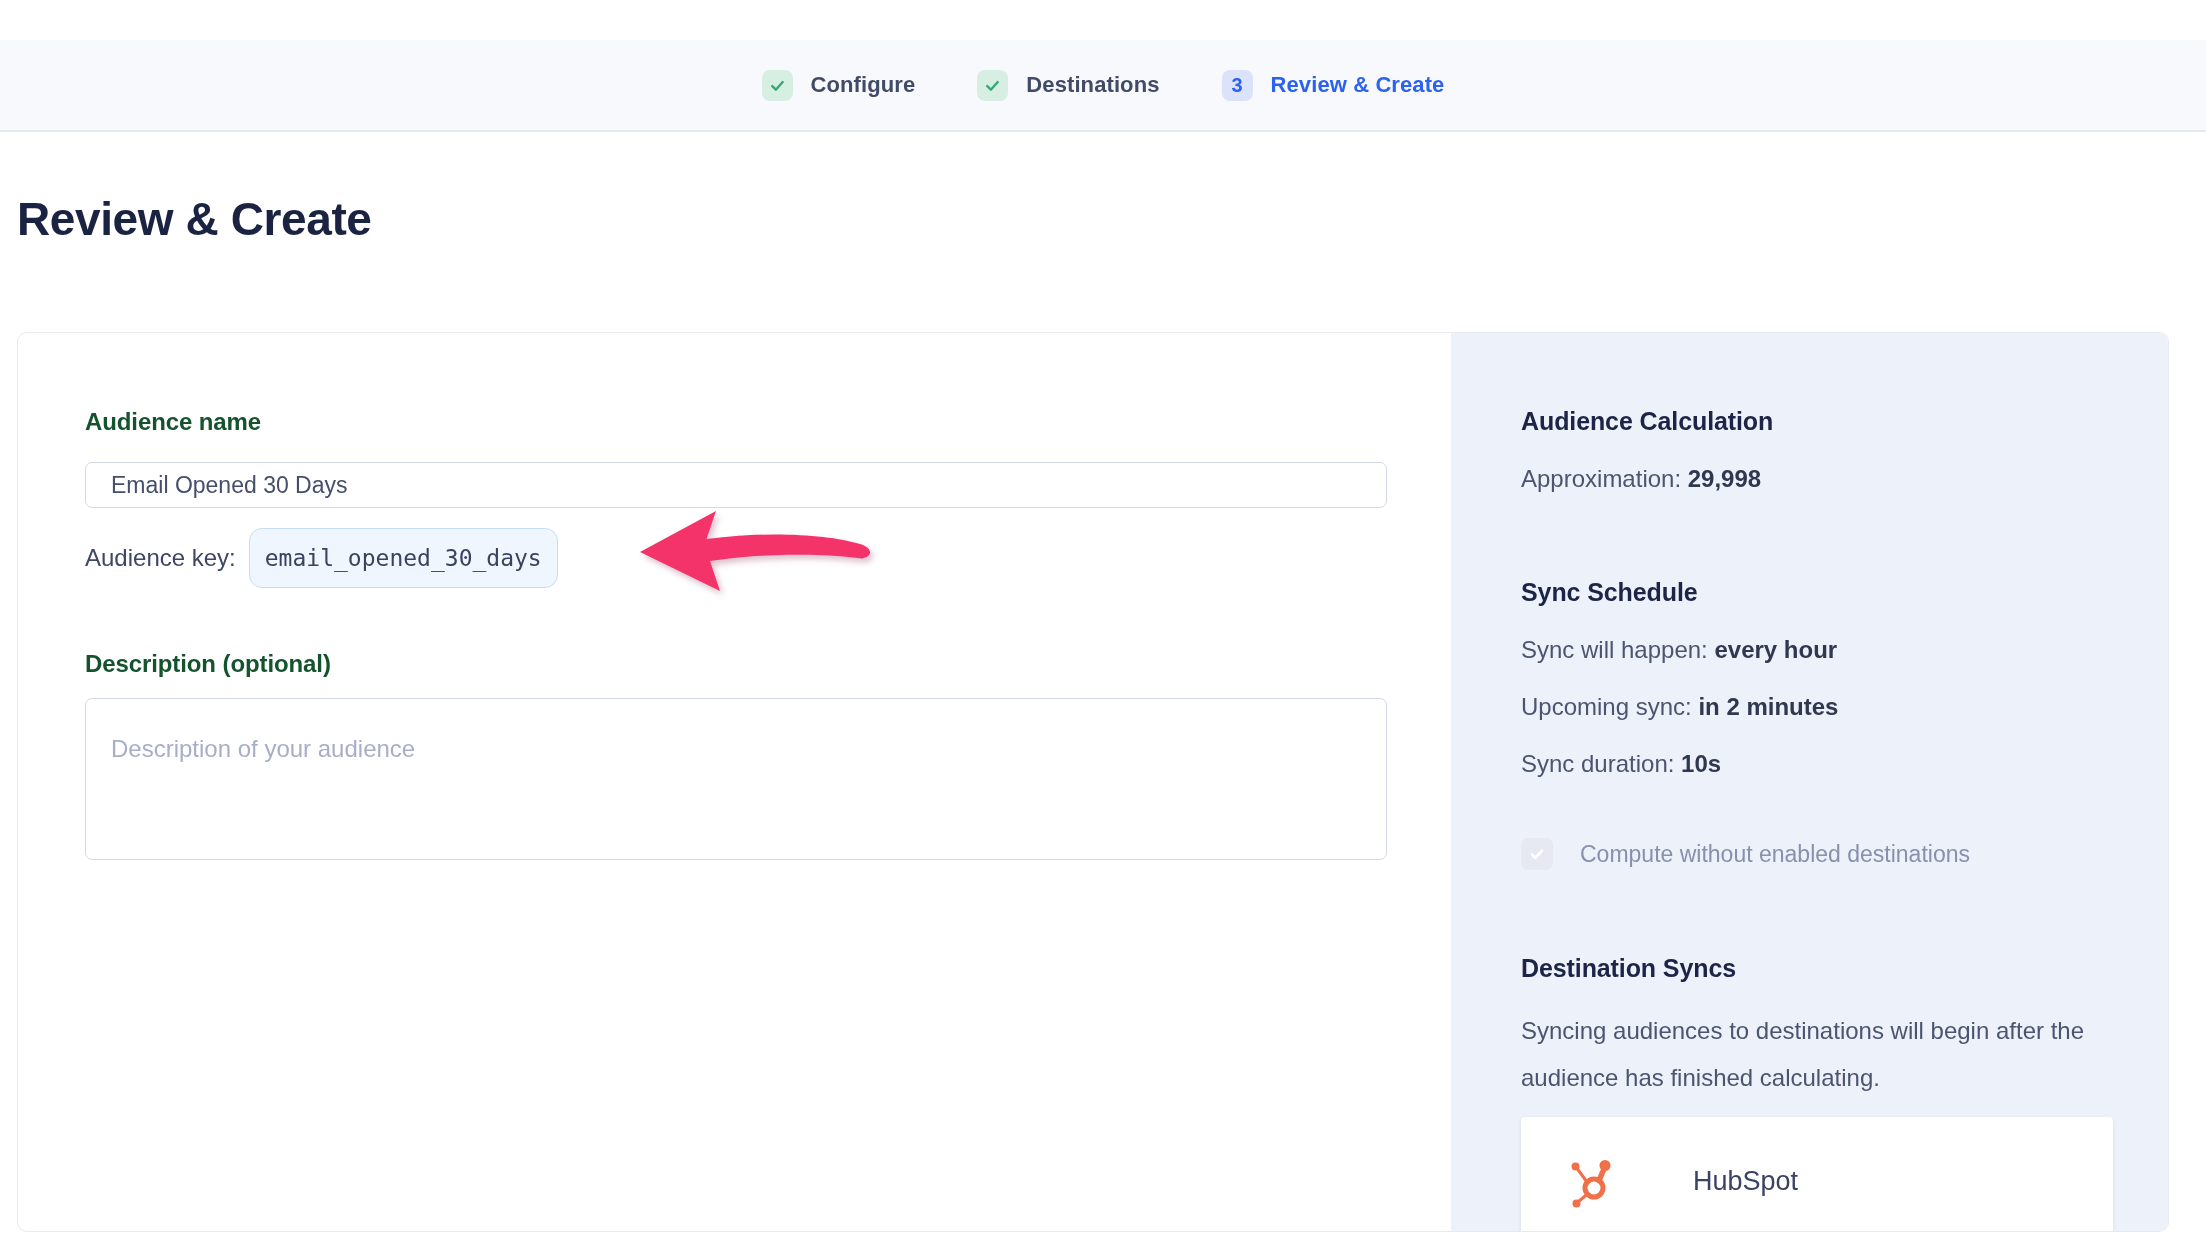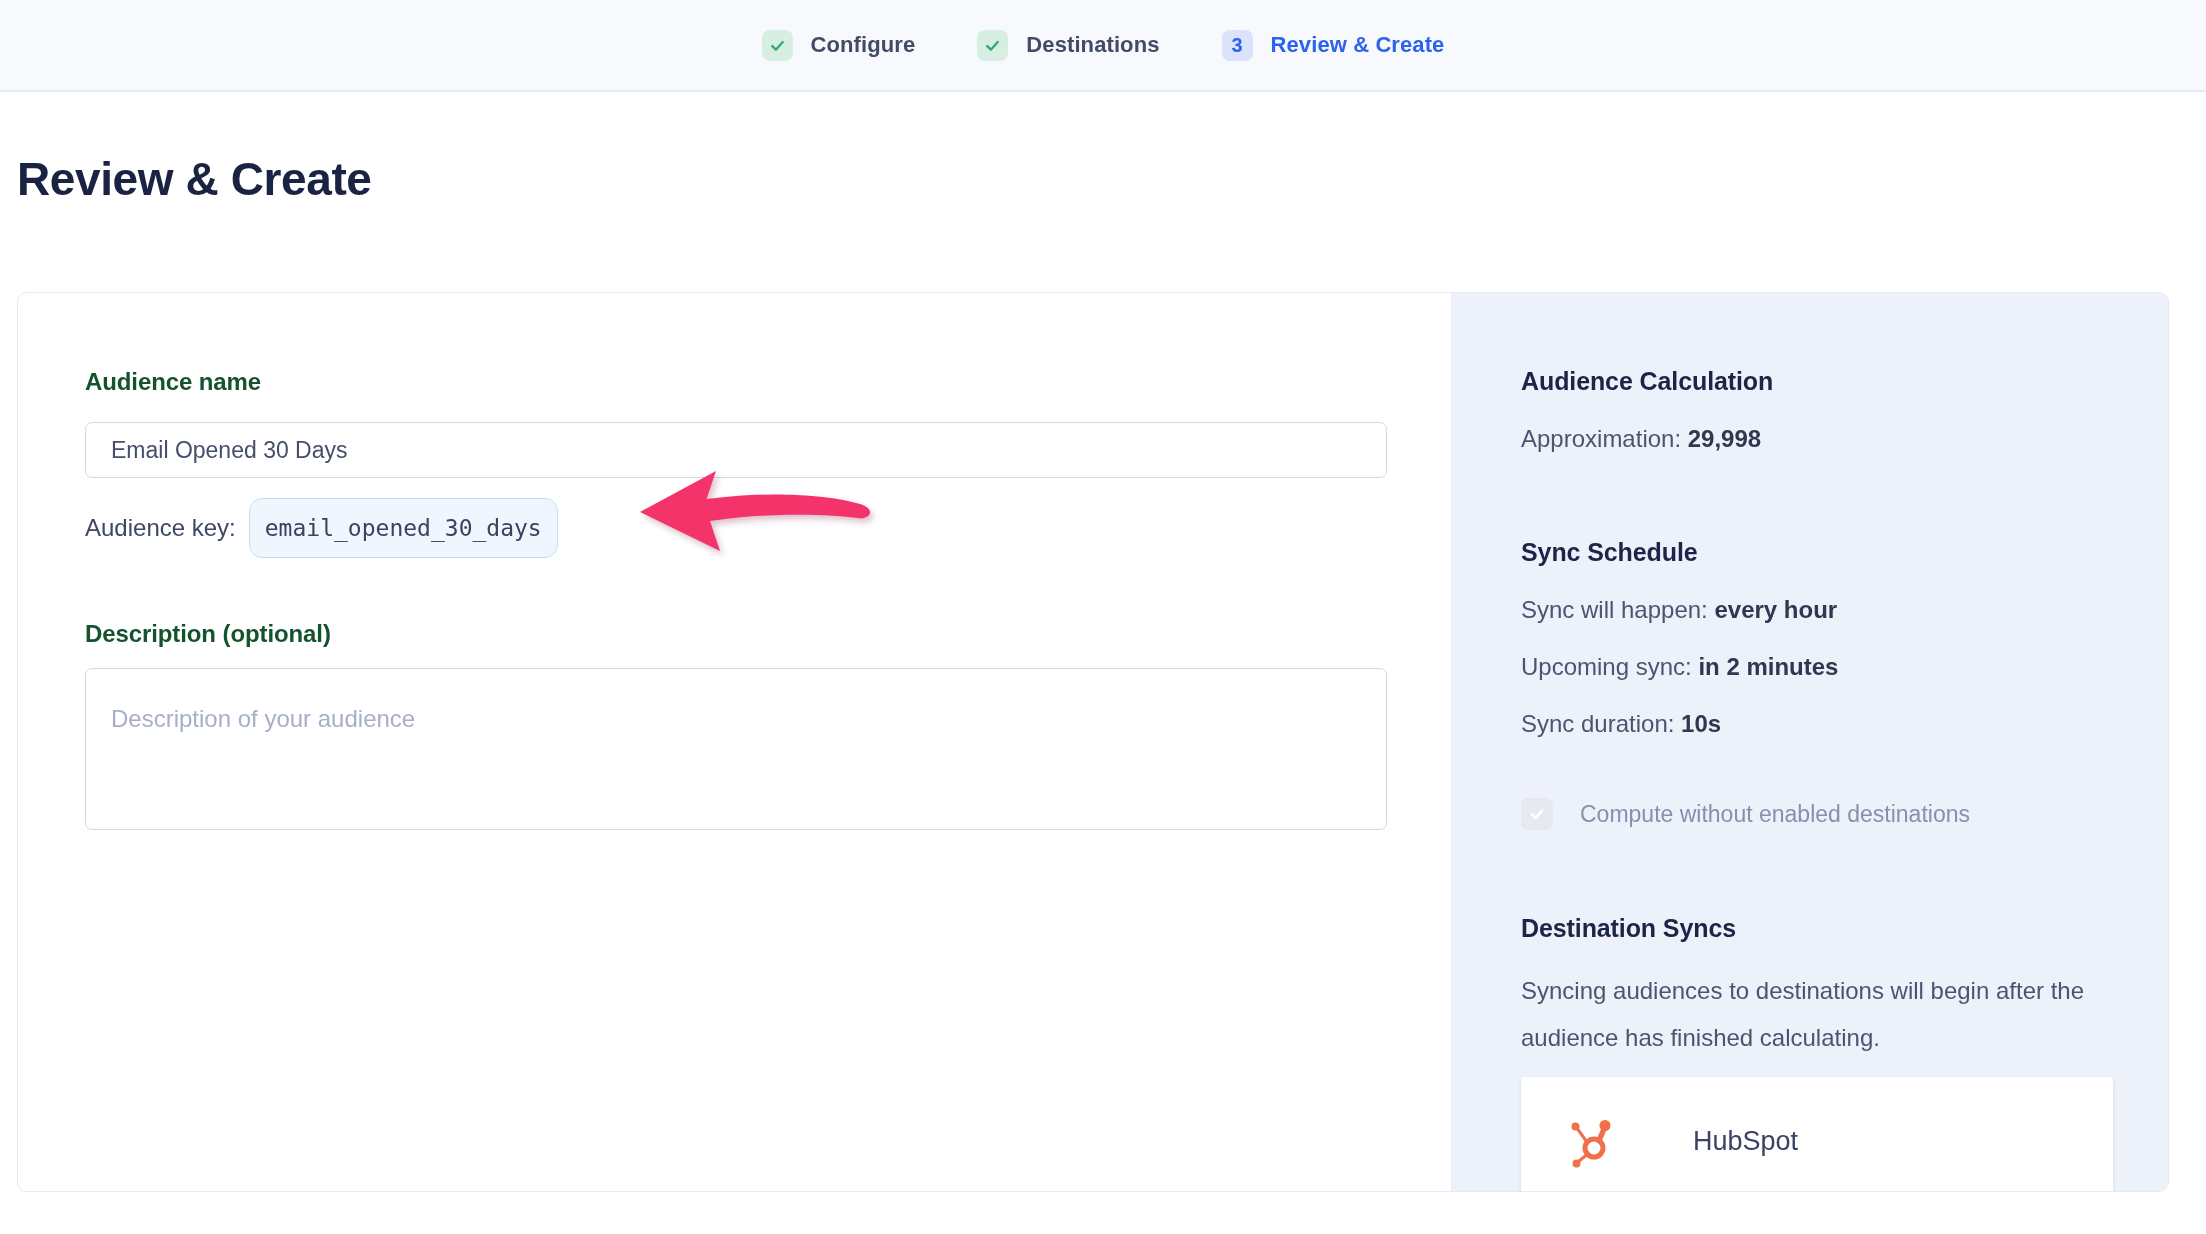--- a/index.html
+++ b/index.html
@@ -6,20 +6,21 @@
   html, body { width: 2206px; height: 1234px; overflow: hidden; background: #ffffff; }
   body { font-family: "Liberation Sans", "DejaVu Sans", sans-serif; color: #1c2447; }
 
   
   .stepper {
     height: 92px; width: 100%;
     background: #f8f9fd;
     border-bottom: 2px solid var(--divider, #e6eaf3);
     display: flex; align-items: center; justify-content: center;
     gap: 62px;
+    margin-top: 40px;
   }
   .step { display: flex; align-items: center; gap: 18px; cursor: pointer; }
   .step-label { font-size: 22px; font-weight: 600; color: #424b66; letter-spacing: .1px; }
   .step.active .step-label { color: var(--accent-blue, #2B62EF); }
   .check-badge {
     width: 31px; height: 31px; border-radius: 8px;
     background: var(--success-badge-bg, #D6EFE2);
     display: flex; align-items: center; justify-content: center;
   }
   .num-badge {
@@ -43,21 +44,21 @@
     border: 1px solid #e7eaf2; border-radius: 10px;
     display: flex; background: #ffffff;
     overflow: hidden;
   }
   .form-col { flex: 1 1 auto; padding: 75px 64px 0 67px; position: relative; }
 
   .field-label {
     display: block; font-size: 24px; font-weight: 600; color: #14532d; letter-spacing: -.1px;
   }
   .text-input {
-    margin-top: 26px; width: 1302px; height: 56px;
+    margin-top: 26px; width: 1302px; height: 46px;
     border: 1px solid #d3d9e6; border-radius: 7px;
     padding: 0 25px; font-size: 23px; color: #454e6b; background: #fff;
     font-family: "Liberation Sans", "DejaVu Sans", sans-serif; outline: none;
   }
   .key-row { margin-top: 20px; display: flex; align-items: center; gap: 13px; }
   .key-label { font-size: 24px; color: #3e4765; }
   .key-badge {
     font-family: "DejaVu Sans Mono", monospace;
     font-size: 23px; color: #39425f;
     background: var(--key-badge-bg, #F0F6FD);

